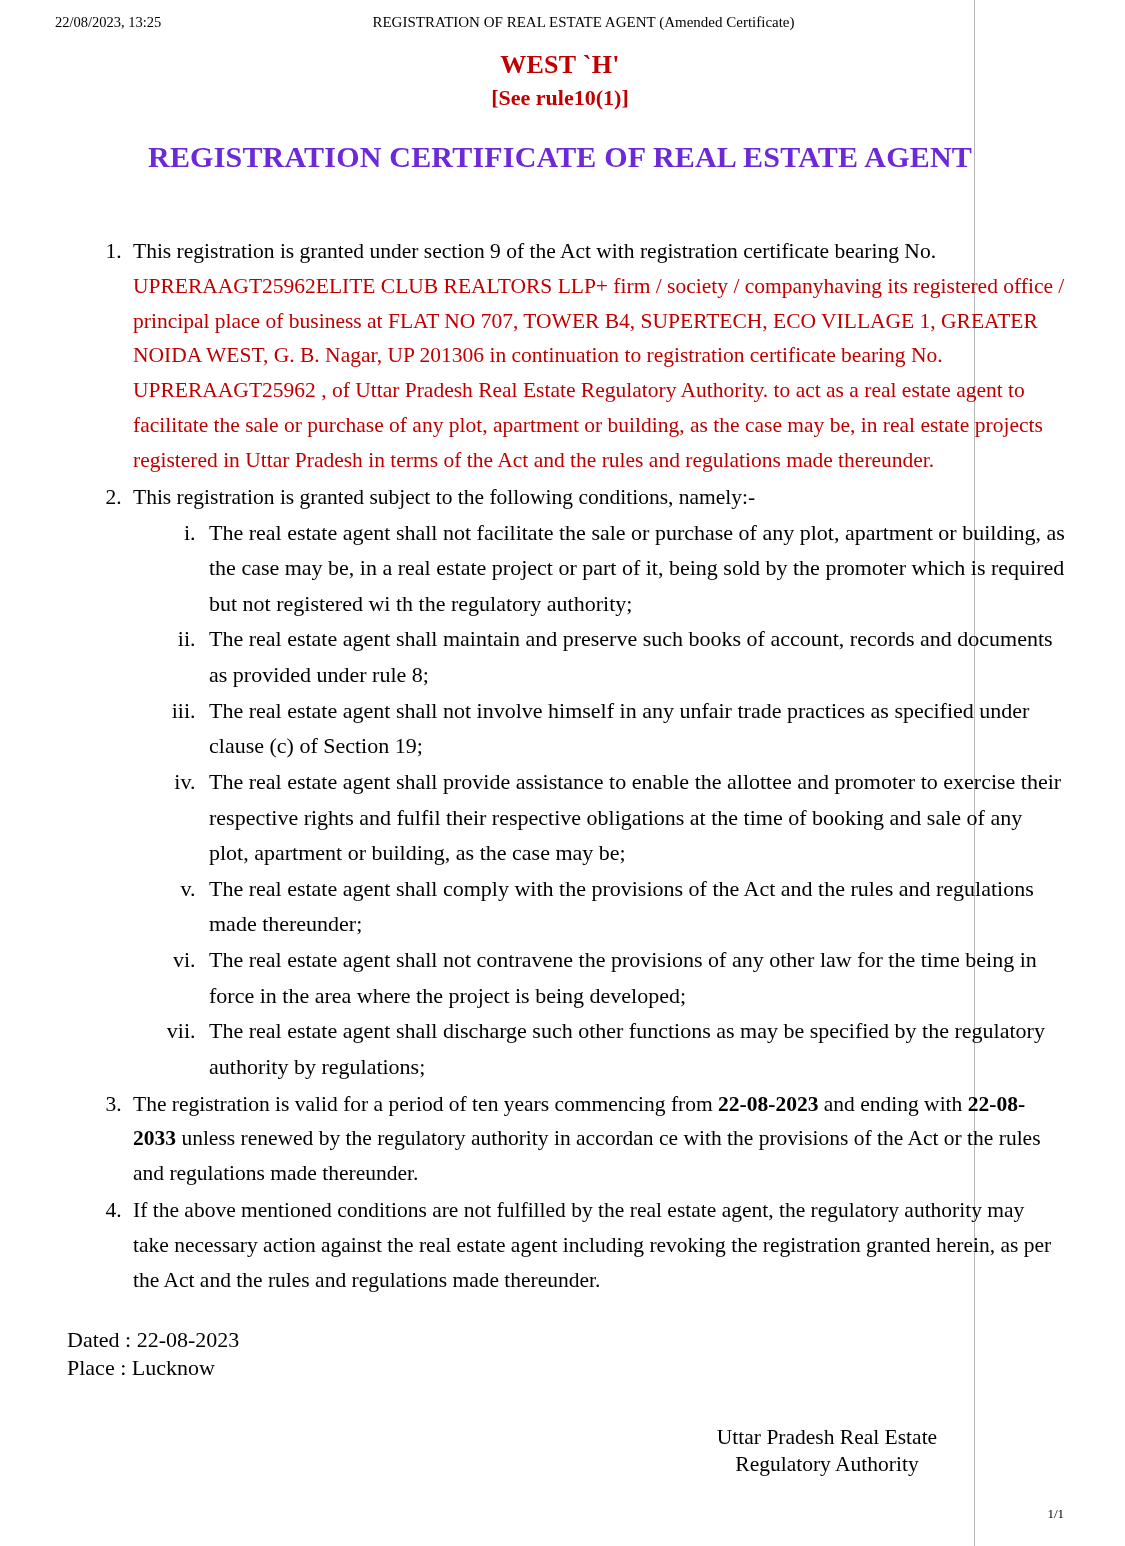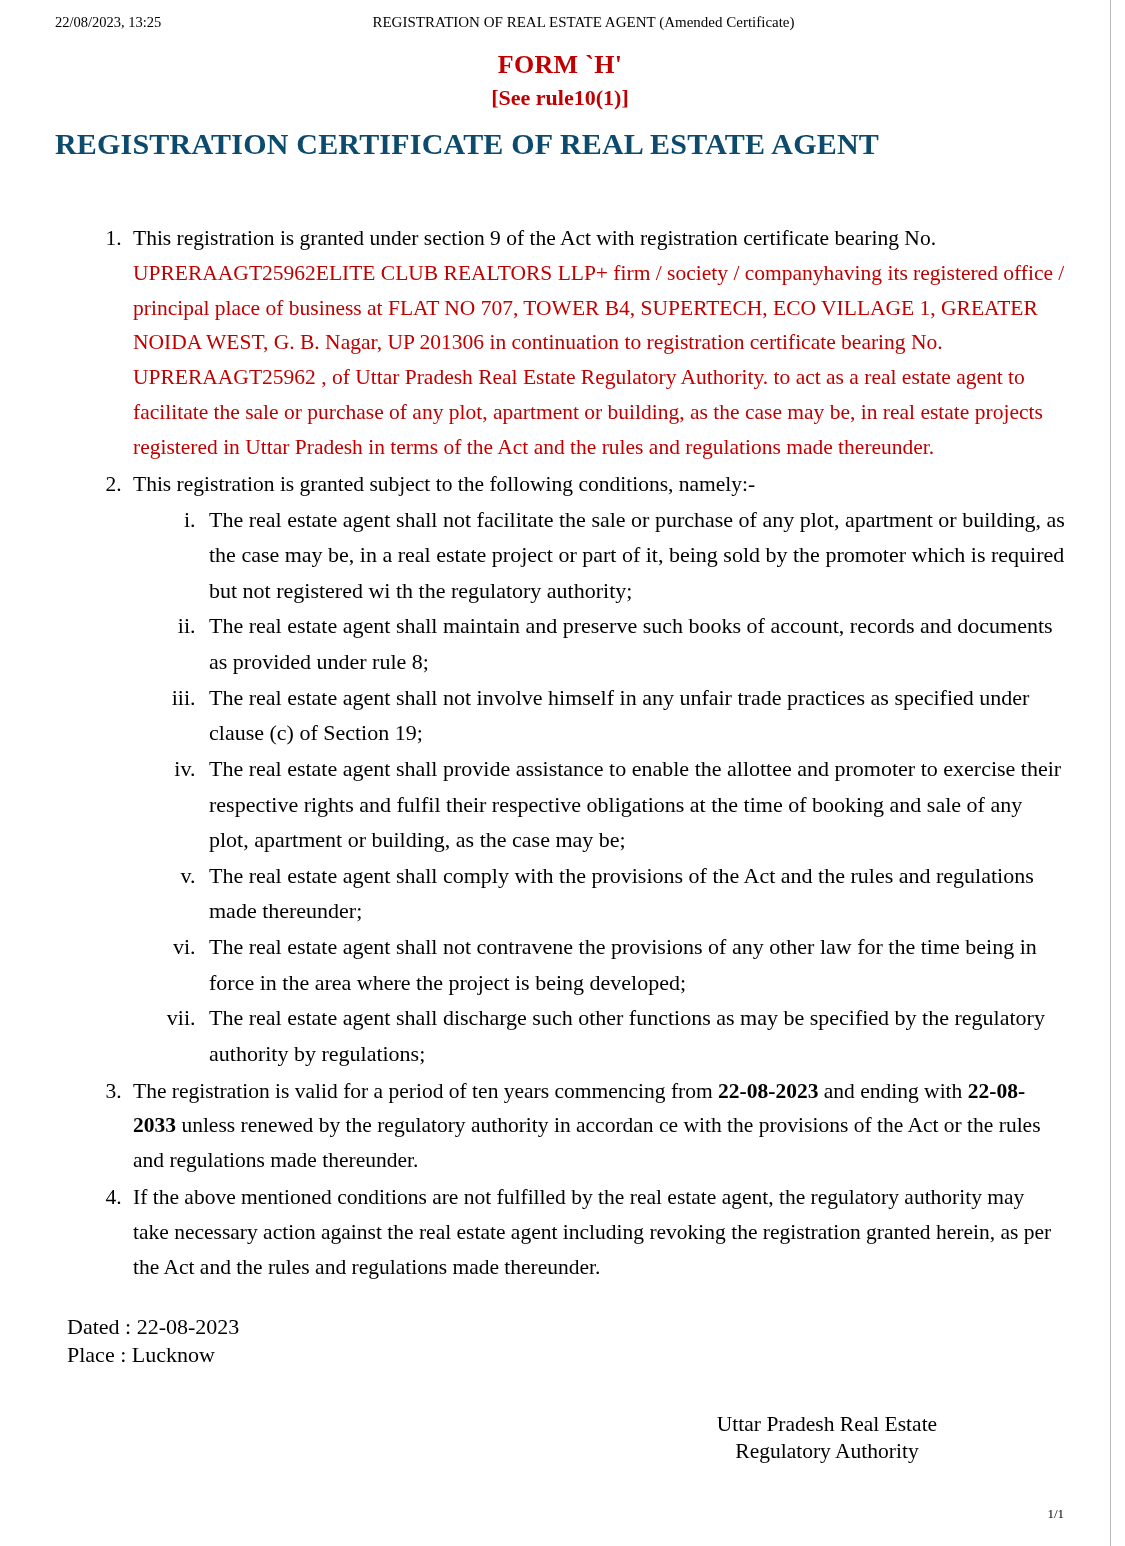--- a/index.html
+++ b/index.html
@@ -16,21 +16,21 @@
     width: 1125px;
     height: 1546px;
     background: #ffffff;
     box-sizing: border-box;
     overflow: hidden;
   }
   .sheet {
     position: absolute;
     left: 0;
     top: 0;
-    width: 1111px;
+    width: 975px;
     height: 1546px;
     background: #ffffff;
     border-right: 1px solid #b8b8b8;
     box-sizing: border-box;
   }
   .right-gutter {
     position: absolute;
     right: 0;
     top: 0;
     width: 14px;
@@ -102,25 +102,26 @@
   }
   .form-subtitle {
     text-align: center;
     color: #c00000;
     font-weight: bold;
     font-size: 22px;
     line-height: 1.3;
     margin-top: 2px;
   }
   .doc-title {
-    color: #0c4a6e;
+    text-align: center;
+    color: #6d28d9;
     font-weight: bold;
     font-size: 30px;
     line-height: 1.3;
-    margin-top: 11px;
+    margin-top: 24px;
     letter-spacing: 0.2px;
   }
 
   ol.main-list {
     margin: 0;
     padding: 0 0 0 72px;
     list-style-type: decimal;
     font-size: 21.5px;
     line-height: 1.62;
   }
@@ -187,21 +188,21 @@
 <div class="page">
   <div class="sheet">
 
     <div class="print-header">
       <div class="ph-left">22/08/2023, 13:25</div>
       <div class="ph-center">REGISTRATION OF REAL ESTATE AGENT (Amended Certificate)</div>
     </div>
 
     <div class="content">
 
-      <div class="form-title">FORM `H'</div>
+      <div class="form-title">WEST `H'</div>
       <div class="form-subtitle">[See rule10(1)]</div>
       <div class="doc-title">REGISTRATION CERTIFICATE OF REAL ESTATE AGENT</div>
 
       <ol class="main-list">
         <li class="first-item">
           <span class="black-text">This registration is granted under section 9 of the Act with registration certificate bearing No.</span>
           <span class="red-text">UPRERAAGT25962ELITE CLUB REALTORS LLP+ firm / society / companyhaving its registered office / principal place of business at FLAT NO 707, TOWER B4, SUPERTECH, ECO VILLAGE 1, GREATER NOIDA WEST, G. B. Nagar, UP 201306 in continuation to registration certificate bearing No. UPRERAAGT25962 , of Uttar Pradesh Real Estate Regulatory Authority. to act as a real estate agent to facilitate the sale or purchase of any plot, apartment or building, as the case may be, in real estate projects registered in Uttar Pradesh in terms of the Act and the rules and regulations made thereunder.</span>
         </li>
 
         <li>

